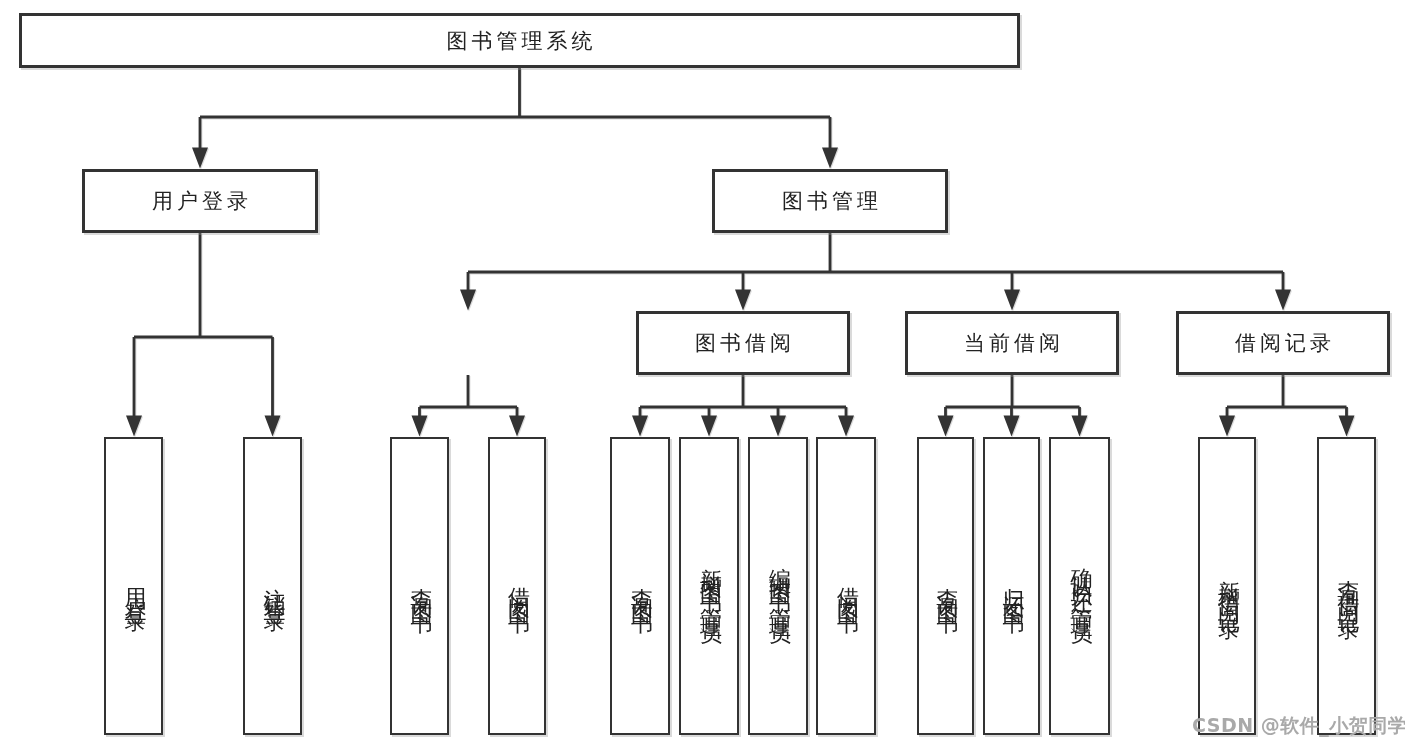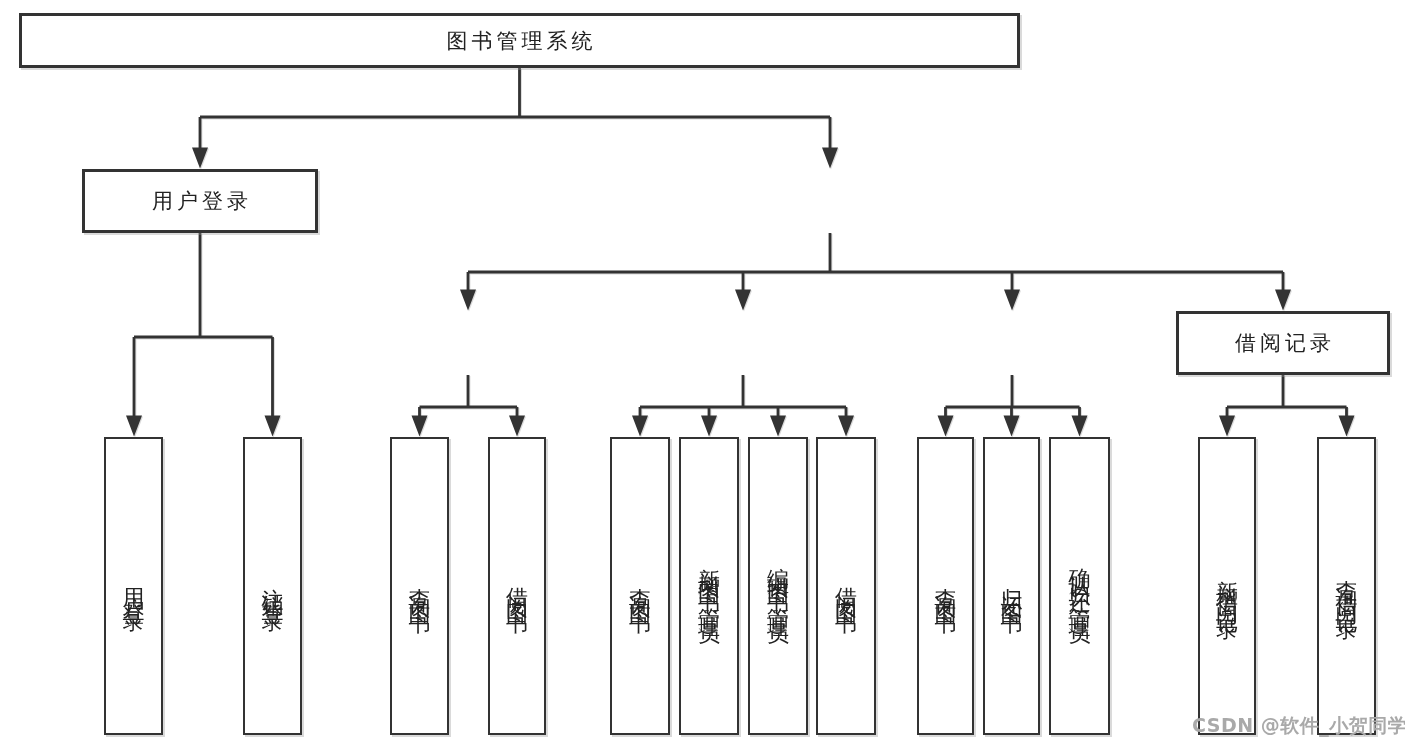--- a/index.html
+++ b/index.html
@@ -27,20 +27,21 @@
   .wires .arrow { fill: var(--line, #333); stroke: none; }
   .node {
     position: absolute;
     background: var(--box-fill, #fff);
     border: 3px solid var(--line, #333);
     display: flex;
     align-items: center;
     justify-content: center;
     box-shadow: 2px 2px 0 rgba(150,150,150,0.35);
     color: var(--text, #222);
+    font-family: Liberation Mono, monospace;
   }
   .node.h .lbl {
     font-size: 21px;
     letter-spacing: 4px;
     white-space: nowrap;
     text-indent: 4px; 
   }
   .node.v { border-width: 2.5px; }
   .node.v .lbl {
     writing-mode: vertical-rl;
@@ -105,21 +106,30 @@
     </g>
   </svg>
 
   <div class="node h" style="left:19px;top:13px;width:1001px;height:55px">
     <span class="lbl">图书管理系统</span>
   </div>
 
   <div class="node h" style="left:82px;top:169px;width:236px;height:64px">
     <span class="lbl">用户登录</span>
   </div>
+  <div class="node h" style="left:712px;top:169px;width:236px;height:64px">
+    <span class="lbl">图书管理</span>
+  </div>
 
+  <div class="node h" style="left:636px;top:311px;width:214px;height:64px">
+    <span class="lbl">图书借阅</span>
+  </div>
+  <div class="node h" style="left:905px;top:311px;width:214px;height:64px">
+    <span class="lbl">当前借阅</span>
+  </div>
   <div class="node h" style="left:1176px;top:311px;width:214px;height:64px">
     <span class="lbl">借阅记录</span>
   </div>
 
   <div class="node v" style="left:104px;top:437px;width:59px;height:298px">
     <span class="lbl">用户登录</span>
   </div>
   <div class="node v" style="left:243px;top:437px;width:59px;height:298px">
     <span class="lbl">注销登录</span>
   </div>

